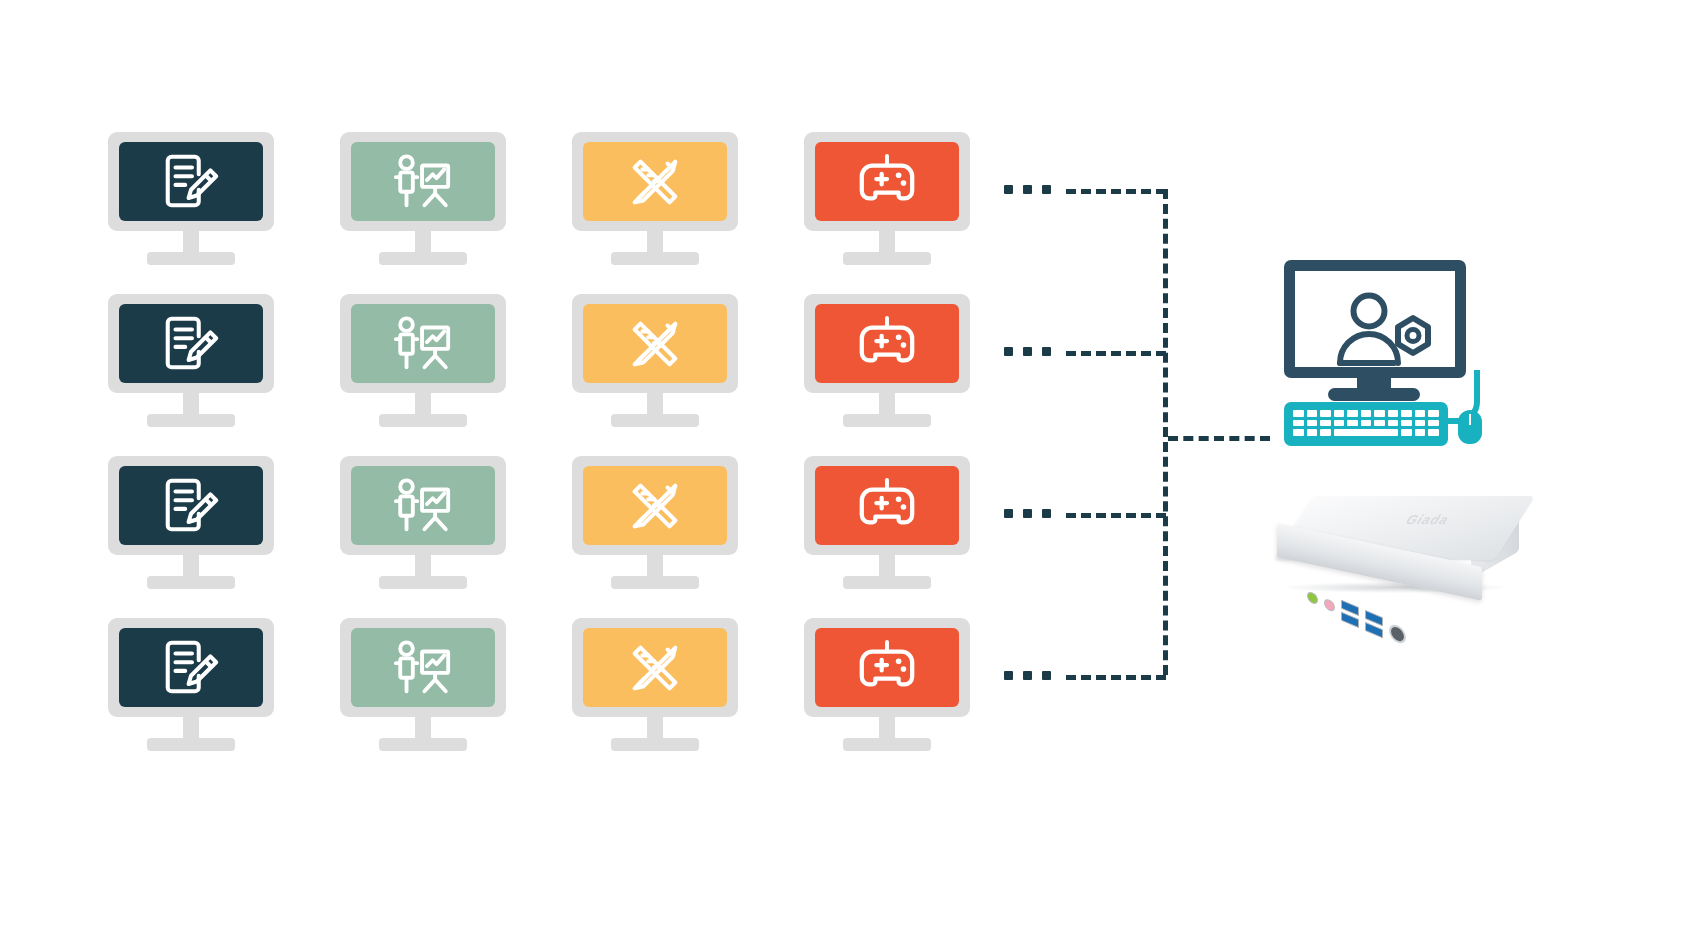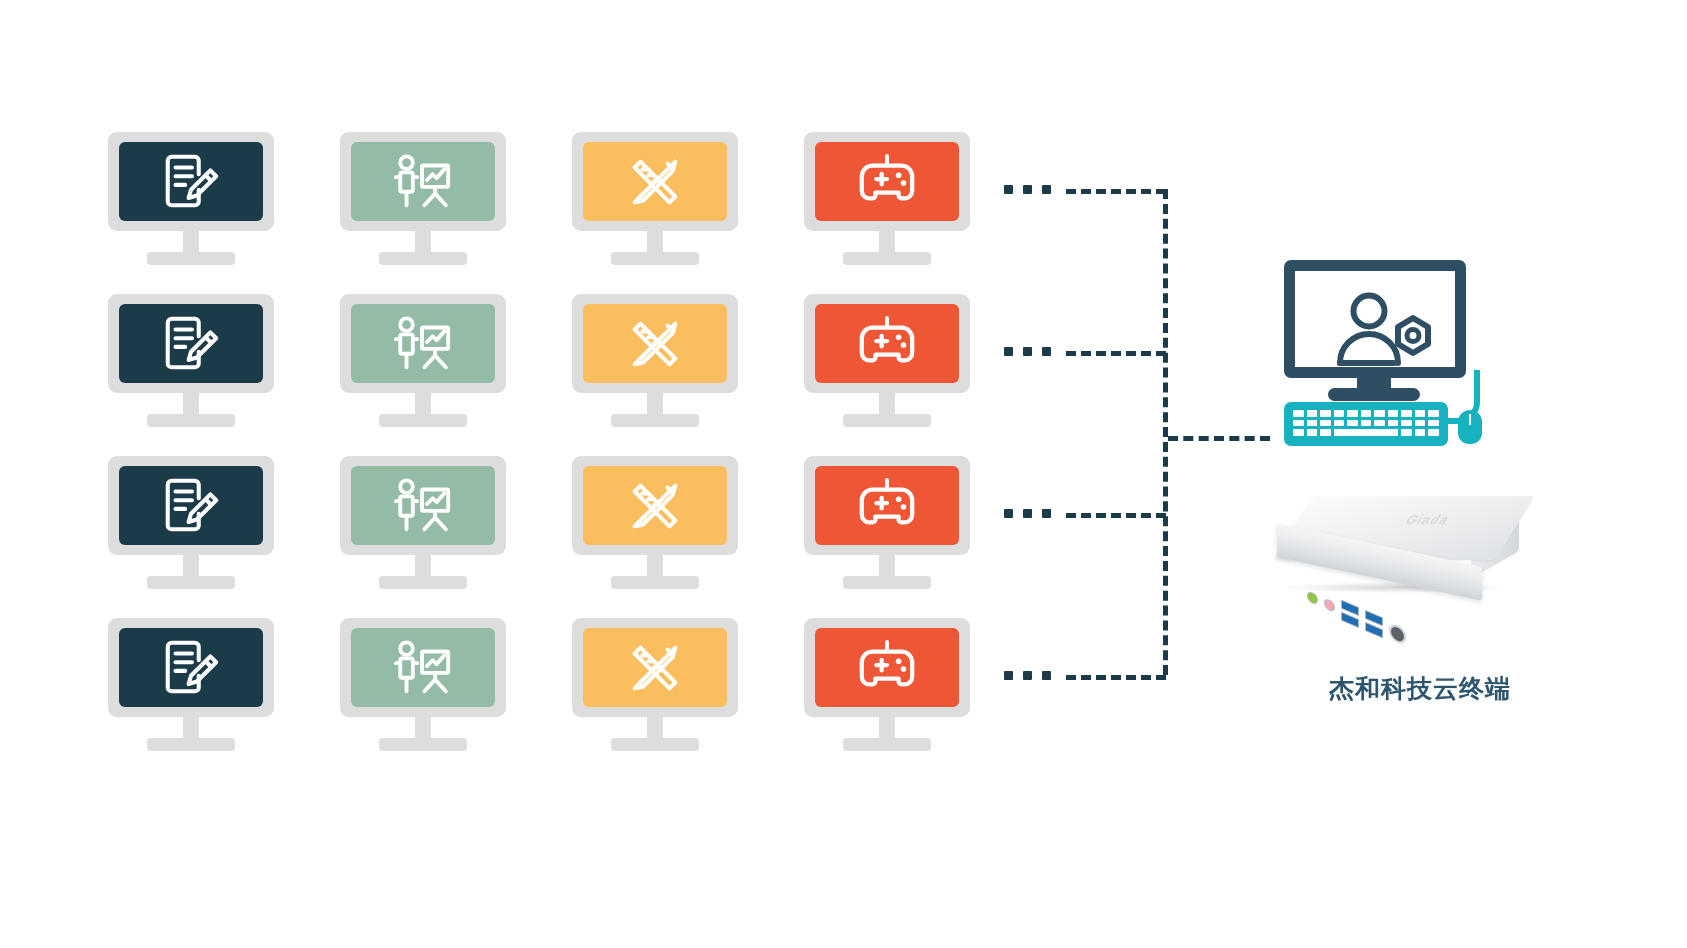--- a/index.html
+++ b/index.html
@@ -483,14 +483,13 @@
           <span class="usb-col">
               <i class="usb"></i>
               <i class="usb"></i>
             </span>
           <span class="pc-pwr"></span>
         </div>
       </div>
     </div>
   </div>
 
-  <div id="terminal-label">杰和科技云终端</div>
 </div>
 
 </body></html>

